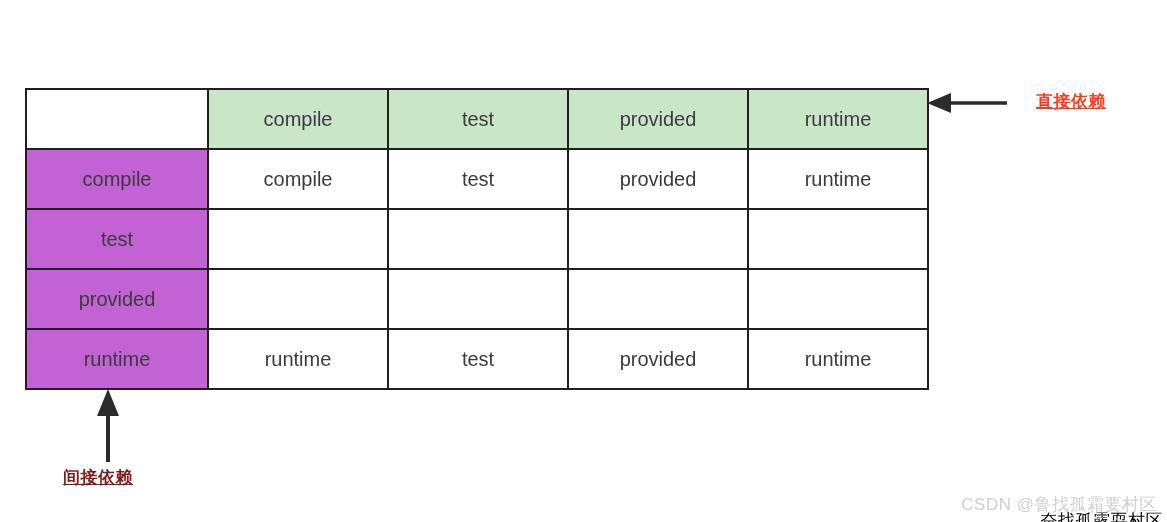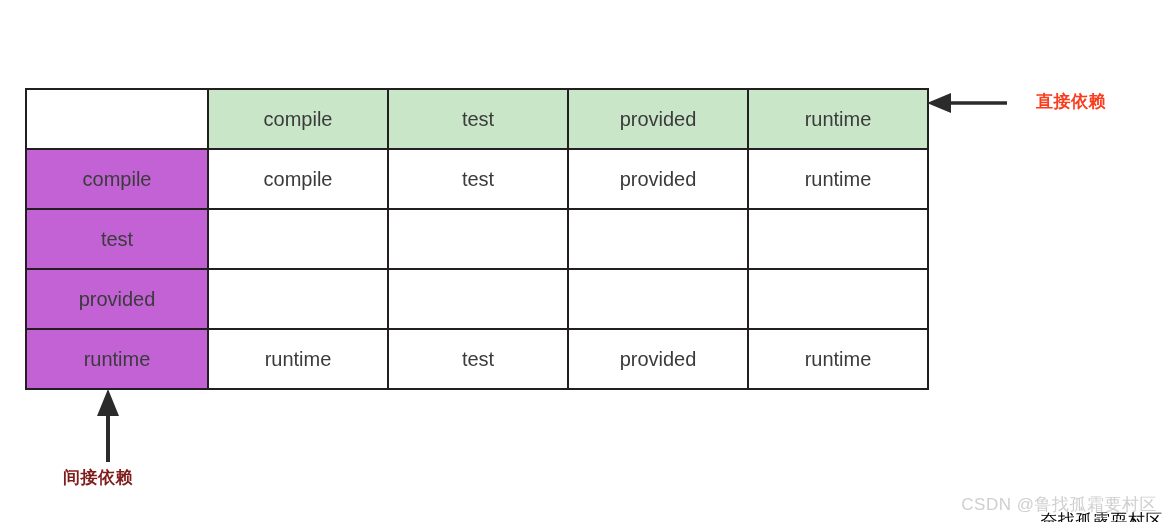--- a/index.html
+++ b/index.html
@@ -56,20 +56,21 @@
     background: #ffffff;
   }
 
   
   .annotation-label {
     position: absolute;
     font-size: 17px;
     font-weight: bold;
     white-space: nowrap;
     letter-spacing: 0.5px;
+    text-decoration: underline;
   }
   #direct-label {
     left: 1036px;
     top: 90px;
     color: #fb3b1e;
   }
   #indirect-label {
     left: 63px;
     top: 466px;
     color: #7f1d1d;

